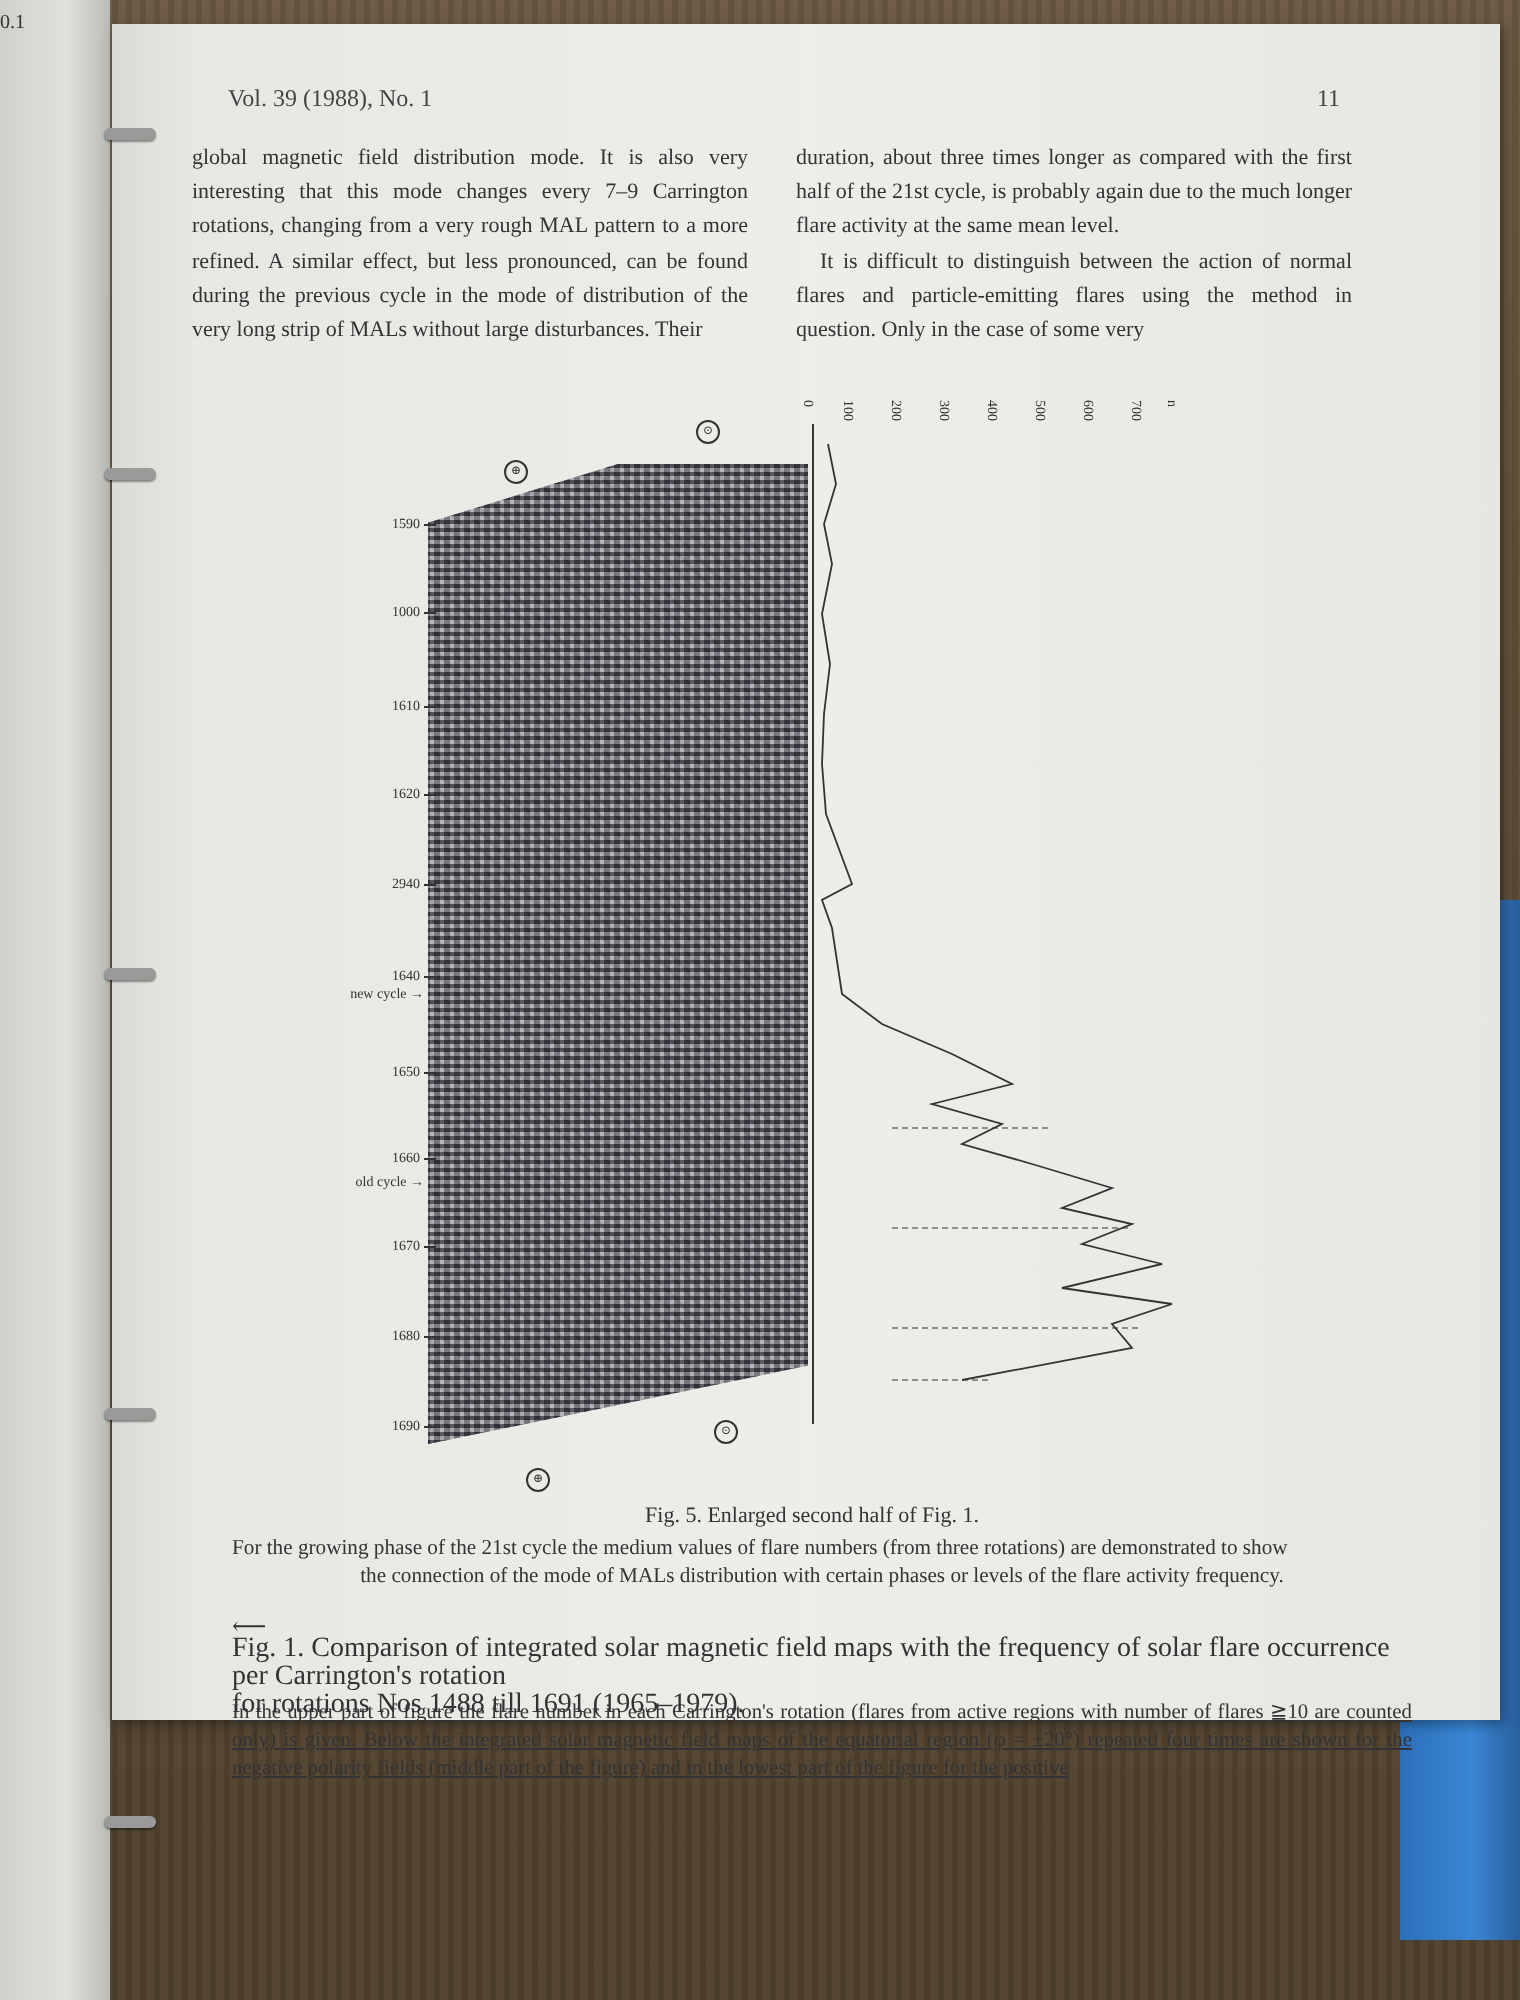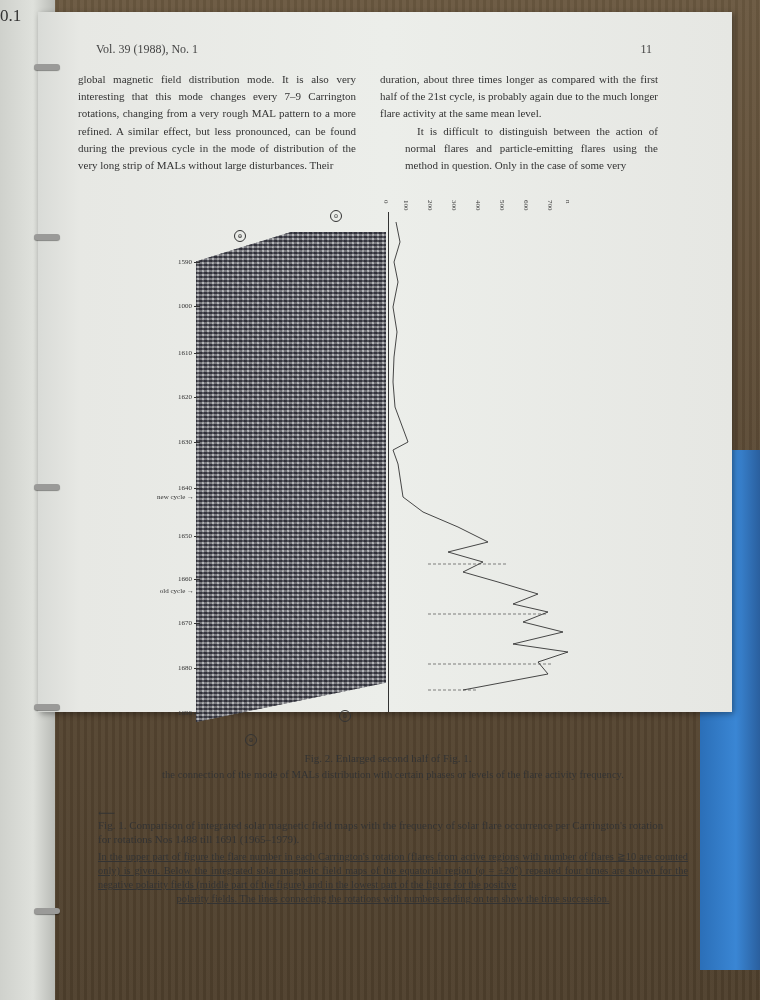--- a/index.html
+++ b/index.html
@@ -16,44 +16,44 @@
     }
     .blue-edge {
       position: absolute; left: 700px; top: 450px; width: 60px; height: 520px;
       background: linear-gradient(90deg, #2b6fb8, #3a86d4 60%, #2a5f9e);
     }
     .left-page {
       position: absolute; left: 0; top: 0; width: 55px; height: 1000px;
       background: linear-gradient(90deg, #cfd1cc 0%, #dfe1dc 60%, #b9bbb6 100%);
     }
     .left-page .num {
-      position: absolute; left: 0; top: 6px; font-size: 17px; color: #333;
+      position: absolute; left: 0; top: 6px; font-size: 10px; color: #333;
     }
     .page {
-      position: absolute; left: 38px; top: 12px; width: 694px; height: 700px;
+      position: absolute; left: 56px; top: 12px; width: 694px; height: 848px;
       background: linear-gradient(90deg, #d9dbd7 0%, #e7e8e4 6%, #eceeea 50%, #e6e7e3 100%);
       box-shadow: 2px 2px 6px rgba(0,0,0,0.35);
       color: #2a2a2a;
     }
     .ring {
       position: absolute; left: -4px; width: 26px; height: 6px;
       background: #9a9a98; border-radius: 3px; box-shadow: 0 1px 1px rgba(0,0,0,0.4);
     }
     .header {
       position: absolute; top: 30px; left: 58px; right: 80px;
       font-size: 12px; display: flex; justify-content: space-between; color: #444;
     }
     .col {
       position: absolute; top: 59px; width: 278px;
       font-size: 11px; line-height: 17.2px; text-align: justify; color: #333;
     }
     .col.left { left: 40px; }
     .col.right { left: 342px; }
     .col p { margin: 0; text-indent: 0; }
-    .col p.indent { text-indent: 12px; margin-left: 25px; }
+    .col p.indent { text-indent: 12px; }
 
     
     .figure { position: absolute; left: 0; top: 0; width: 694px; height: 970px; pointer-events: none; }
     .figure * { pointer-events: auto; }
     .map {
       position: absolute; left: 158px; top: 220px; width: 190px; height: 490px;
       background:
         repeating-linear-gradient(0deg, rgba(30,30,40,0.55) 0 2px, rgba(220,220,220,0.3) 2px 4px),
         repeating-linear-gradient(90deg, rgba(20,20,30,0.5) 0 1px, rgba(240,240,240,0.25) 1px 3px, rgba(40,40,50,0.6) 3px 5px),
         repeating-linear-gradient(45deg, rgba(0,0,0,0.25) 0 2px, transparent 2px 6px),
@@ -67,21 +67,21 @@
       position: absolute; width: 10px; height: 10px; border: 1px solid #333; border-radius: 50%;
       font-size: 6px; line-height: 10px; text-align: center; color: #333;
     }
     .xtick { position: absolute; top: 0px; font-size: 7px; color: #333; transform: rotate(90deg); transform-origin: left top; white-space: nowrap; }
     .axisline { position: absolute; left: 350px; top: 200px; width: 1px; height: 500px; background: #333; }
 
     .fig2cap { position: absolute; top: 740px; left: 40px; width: 620px; text-align: center; font-size: 11px; color: #333; }
     .fig2desc { position: absolute; top: 756px; left: 60px; width: 590px; font-size: 10.6px; line-height: 14px; color: #333; text-align: justify; }
     .fig2desc .c { text-align: center; display: block; }
     .arrow { position: absolute; top: 794px; left: 60px; font-size: 12px; color: #333; }
-    .fig1cap { position: absolute; top: 806px; left: 60px; width: 590px; font-size: 11px; line-height: 14px; color: #333; }
+    .fig1cap { position: absolute; top: 806px; left: 60px; width: 590px; font-size: 14px; line-height: 14px; color: #333; }
     .fig1cap .c { display: block; text-align: left; }
     .fig1desc { position: absolute; top: 838px; left: 60px; width: 590px; font-size: 10.4px; line-height: 14px; color: #333; text-align: justify; text-decoration: underline; }
     .fig1desc .c { display: block; text-align: center; }
   </style>
 </head>
 <body>
 
 <div class="wood"></div>
 <div class="blue-edge"></div>
 <div class="left-page">
@@ -108,21 +108,21 @@
     <p class="indent">It is difficult to distinguish between the action of normal flares and particle-emitting flares using the method in question. Only in the case of some very</p>
   </div>
 
   <div class="figure">
     <div class="map"></div>
 
     <div class="ytick" style="top:246px">1590</div>
     <div class="ytick" style="top:290px">1000</div>
     <div class="ytick" style="top:337px">1610</div>
     <div class="ytick" style="top:381px">1620</div>
-    <div class="ytick" style="top:426px">1630</div>
+    <div class="ytick" style="top:426px">2940</div>
     <div class="ytick" style="top:472px">1640</div>
     <div class="ytick" style="top:520px">1650</div>
     <div class="ytick" style="top:563px">1660</div>
     <div class="ytick" style="top:607px">1670</div>
     <div class="ytick" style="top:652px">1680</div>
     <div class="ytick" style="top:697px">1690</div>
 
     <div class="ylabel-note" style="top:481px;left:96px">new cycle →</div>
     <div class="ylabel-note" style="top:575px;left:96px">old cycle →</div>
 
@@ -144,27 +144,27 @@
 
     <svg style="position:absolute;left:350px;top:200px" width="220" height="500">
       <polyline fill="none" stroke="#333" stroke-width="0.9" points="8,10 12,30 6,50 10,70 5,95 9,120 6,145 5,170 7,195 20,230 5,238 10,252 15,285 35,300 70,315 100,330 60,340 95,350 75,360 110,370 150,382 125,392 160,400 135,410 175,420 125,432 180,440 150,450 160,462 75,478"></polyline>
       <line x1="40" y1="352" x2="120" y2="352" stroke="#333" stroke-width="0.6" stroke-dasharray="3,2"></line>
       <line x1="40" y1="402" x2="160" y2="402" stroke="#333" stroke-width="0.6" stroke-dasharray="3,2"></line>
       <line x1="40" y1="452" x2="165" y2="452" stroke="#333" stroke-width="0.6" stroke-dasharray="3,2"></line>
       <line x1="40" y1="478" x2="90" y2="478" stroke="#333" stroke-width="0.6" stroke-dasharray="3,2"></line>
     </svg>
   </div>
 
-  <div class="fig2cap">Fig. 2. Enlarged second half of Fig. 1.</div>
+  <div class="fig2cap">Fig. 5. Enlarged second half of Fig. 1.</div>
   <div class="fig2desc">
+    <span>For the growing phase of the 21st cycle the medium values of flare numbers (from three rotations) are demonstrated to show</span>
     <span class="c">the connection of the mode of MALs distribution with certain phases or levels of the flare activity frequency.</span>
   </div>
 
   <div class="arrow">⟵</div>
   <div class="fig1cap">
     <span>Fig. 1. Comparison of integrated solar magnetic field maps with the frequency of solar flare occurrence per Carrington's rotation</span>
     <span class="c">for rotations Nos 1488 till 1691 (1965–1979).</span>
   </div>
   <div class="fig1desc">
     <span>In the upper part of figure the flare number in each Carrington's rotation (flares from active regions with number of flares ≧10 are counted only) is given. Below the integrated solar magnetic field maps of the equatorial region (φ = ±20°) repeated four times are shown for the negative polarity fields (middle part of the figure) and in the lowest part of the figure for the positive</span>
-    <span class="c">polarity fields. The lines connecting the rotations with numbers ending on ten show the time succession.</span>
   </div>
 </div>
 
 </body></html>

